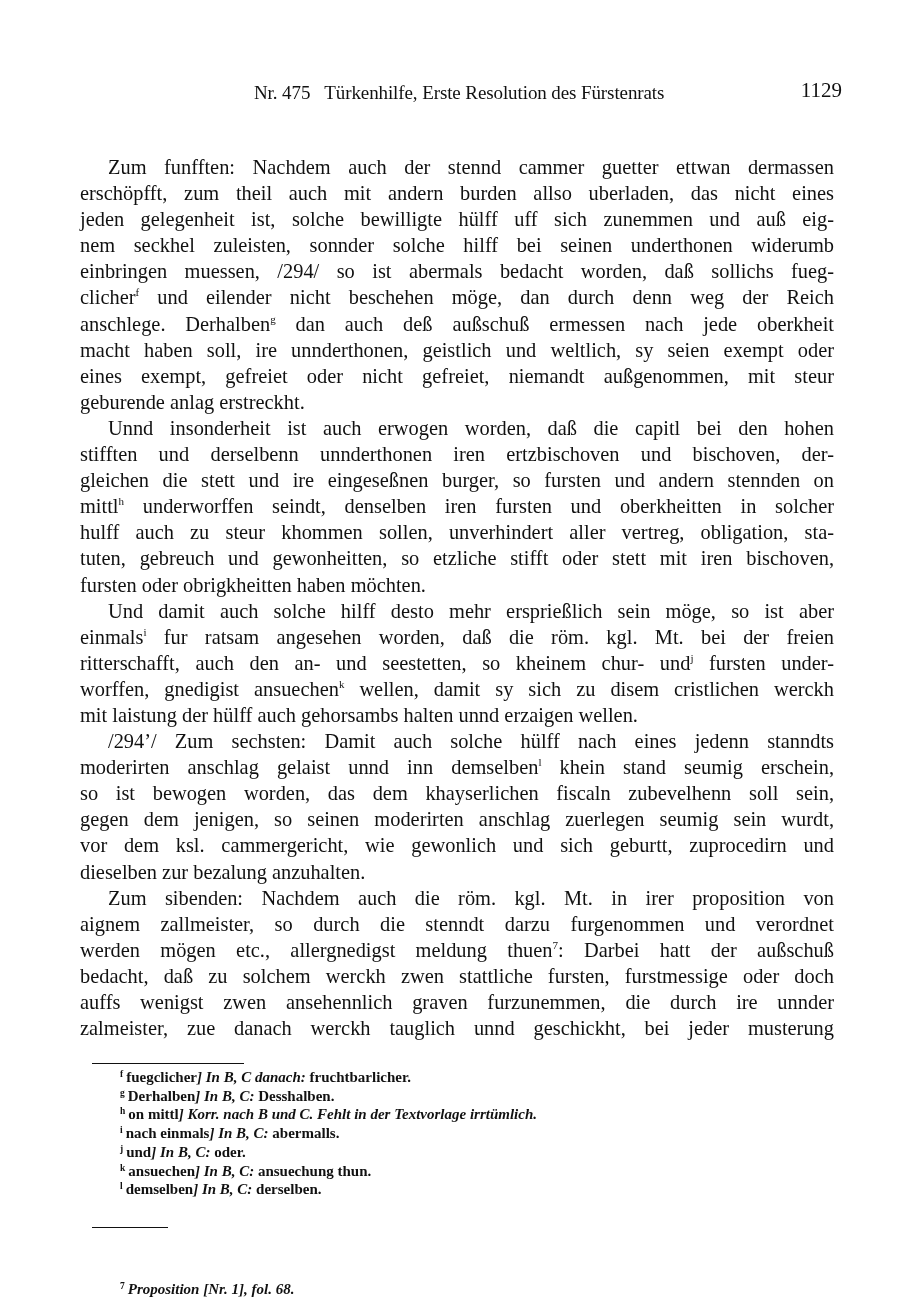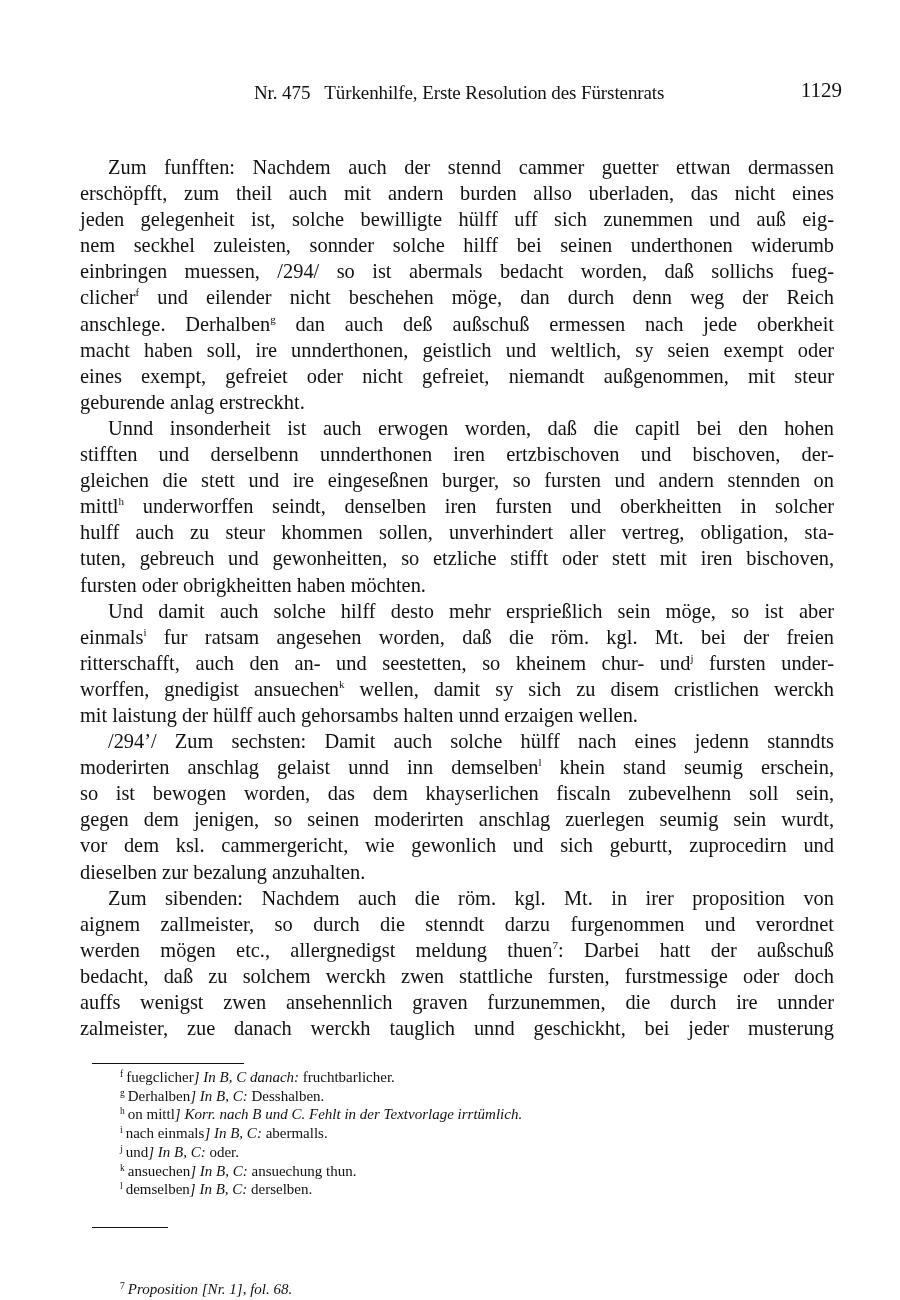--- a/index.html
+++ b/index.html
@@ -11,21 +11,21 @@
   .body { position: absolute; top: 122px; left: 80px; width: 754px;
           font-size: 20.4px; line-height: 26.1px; text-align: justify; margin-top: 32px; }
   .line { display: block; white-space: nowrap; text-align: justify; text-align-last: justify; height: 26.1px; }
   .line.last { text-align-last: left; }
   .line.indent { padding-left: 28px; }
   sup { font-size: 11px; line-height: 0; vertical-align: 8px; }
   .rule1 { position: absolute; left: 92px; top: 1063px; width: 152px; border-top: 1px solid #111; }
   .rule2 { position: absolute; left: 92px; top: 1227px; width: 76px; border-top: 1px solid #111; }
   .notes { position: absolute; left: 120px; top: 1068px; font-size: 15px; line-height: 18.7px; }
   .notes2 { position: absolute; left: 120px; top: 1232px; font-size: 15px; line-height: 18.7px; margin-top: 48px; }
-  .note { display: block; white-space: nowrap; }
+  .note { display: block; white-space: nowrap; font-weight: bold; }
   .note sup { font-size: 9.5px; vertical-align: 5px; margin-right: 3px; }
   i { font-style: italic; }
 </style>
 </head>
 <body>
 
 <div class="header">
   <span class="title">
     <span>Nr. 475</span>&nbsp;&nbsp;&nbsp;<span>Türkenhilfe, Erste Resolution des Fürstenrats</span>
   </span>

